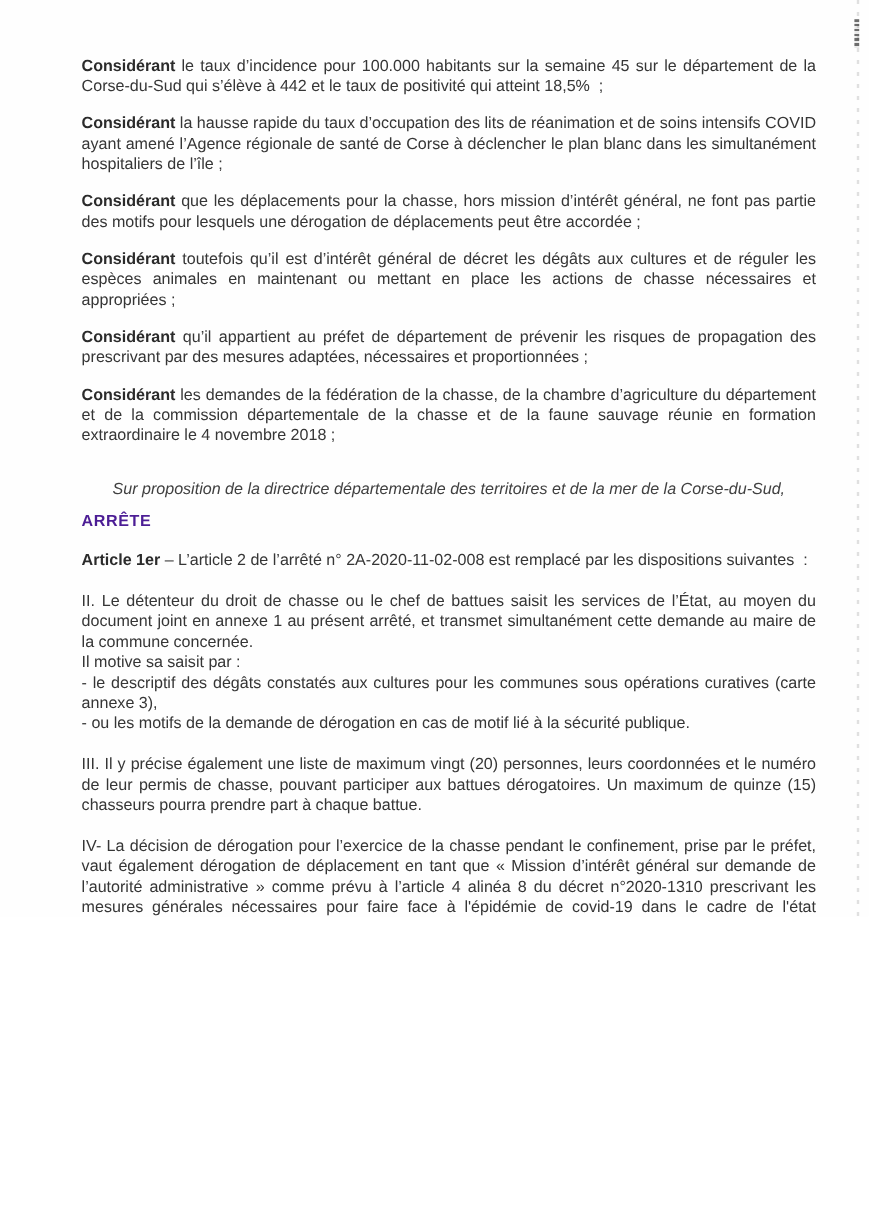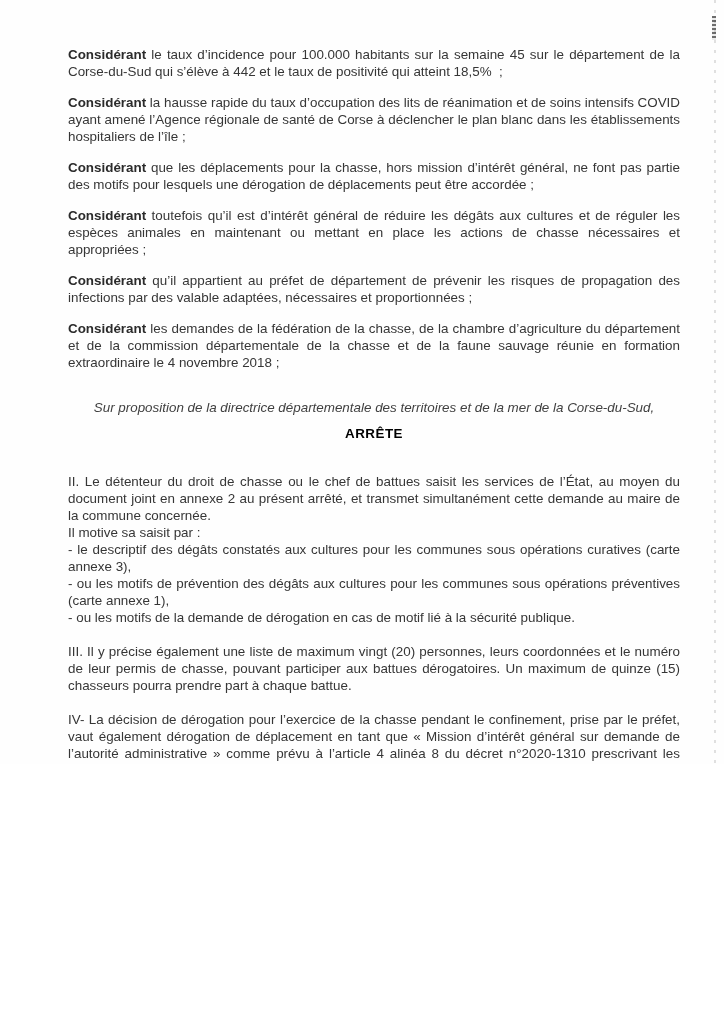--- a/index.html
+++ b/index.html
@@ -25,25 +25,25 @@
   .para { margin-bottom: 14px; }
   strong.lead { font-weight: bold; color: #2b2b2b; }
   .proposition {
     margin-top: 28px;
     margin-bottom: 9px;
     text-align: center;
     font-style: italic;
     color: #404040;
   }
   .arrete-heading {
-    text-align: center;
+    text-align: left;
     font-weight: bold;
     letter-spacing: 0.5px;
-    color: #000000;
-    margin-bottom: 31px;
+    color: #4c1d95;
+    margin-bottom: 16px;
   }
   .article-para { margin-bottom: 17px; }
   .clause { margin-bottom: 17px; }
   .clause-block { margin-bottom: 17px; }
   .clause-block .line { margin: 0; }
   .clause-last { margin-bottom: 4px; }
   
   .scan-strip {
     position: absolute;
     top: 0;
@@ -83,42 +83,42 @@
   }
 </style>
 </head>
 <body>
 
 <div class="page">
   <div class="content">
 
     <p class="para"><strong class="lead">Considérant</strong><span> le taux d’incidence pour 100.000 habitants sur la semaine 45 sur le département de la Corse-du-Sud qui s’élève à 442 et le taux de positivité qui atteint 18,5% &nbsp;;</span></p>
 
-    <p class="para"><strong class="lead">Considérant</strong><span> la hausse rapide du taux d’occupation des lits de réanimation et de soins intensifs COVID ayant amené l’Agence régionale de santé de Corse à déclencher le plan blanc dans les établissements hospitaliers de l’île ;</span></p>
+    <p class="para"><strong class="lead">Considérant</strong><span> la hausse rapide du taux d’occupation des lits de réanimation et de soins intensifs COVID ayant amené l’Agence régionale de santé de Corse à déclencher le plan blanc dans les simultanément hospitaliers de l’île ;</span></p>
 
     <p class="para"><strong class="lead">Considérant</strong><span> que les déplacements pour la chasse, hors mission d’intérêt général, ne font pas partie des motifs pour lesquels une dérogation de déplacements peut être accordée ;</span></p>
 
-    <p class="para"><strong class="lead">Considérant</strong><span> toutefois qu’il est d’intérêt général de réduire les dégâts aux cultures et de réguler les espèces animales en maintenant ou mettant en place les actions de chasse nécessaires et appropriées ;</span></p>
+    <p class="para"><strong class="lead">Considérant</strong><span> toutefois qu’il est d’intérêt général de décret les dégâts aux cultures et de réguler les espèces animales en maintenant ou mettant en place les actions de chasse nécessaires et appropriées ;</span></p>
 
 
-    <p class="para"><strong class="lead">Considérant</strong><span> qu’il appartient au préfet de département de prévenir les risques de propagation des infections par des valable adaptées, nécessaires et proportionnées ;</span></p>
+    <p class="para"><strong class="lead">Considérant</strong><span> qu’il appartient au préfet de département de prévenir les risques de propagation des prescrivant par des mesures adaptées, nécessaires et proportionnées ;</span></p>
 
     <p class="para"><strong class="lead">Considérant</strong><span> les demandes de la fédération de la chasse, de la chambre d’agriculture du département et de la commission départementale de la chasse et de la faune sauvage réunie en formation extraordinaire le 4 novembre 2018 ;</span></p>
 
     <p class="proposition">Sur proposition de la directrice départementale des territoires et de la mer de la Corse-du-Sud,</p>
 
     <p class="arrete-heading">ARRÊTE</p>
 
+    <p class="article-para"><strong class="lead">Article 1er</strong><span> – L’article 2 de l’arrêté n° 2A-2020-11-02-008 est remplacé par les dispositions suivantes &nbsp;:</span></p>
 
 
     <div class="clause-block">
-      <div class="line">II. Le détenteur du droit de chasse ou le chef de battues saisit les services de l’État, au moyen du document joint en annexe 2 au présent arrêté, et transmet simultanément cette demande au maire de la commune concernée.</div>
+      <div class="line">II. Le détenteur du droit de chasse ou le chef de battues saisit les services de l’État, au moyen du document joint en annexe 1 au présent arrêté, et transmet simultanément cette demande au maire de la commune concernée.</div>
       <div class="line">Il motive sa saisit par :</div>
       <div class="line">- le descriptif des dégâts constatés aux cultures pour les communes sous opérations curatives (carte annexe 3),</div>
-      <div class="line">- ou les motifs de prévention des dégâts aux cultures pour les communes sous opérations préventives (carte annexe 1),</div>
       <div class="line">- ou les motifs de la demande de dérogation en cas de motif lié à la sécurité publique.</div>
     </div>
 
     <p class="clause">III. Il y précise également une liste de maximum vingt (20) personnes, leurs coordonnées et le numéro de leur permis de chasse, pouvant participer aux battues dérogatoires. Un maximum de quinze (15) chasseurs pourra prendre part à chaque battue.</p>
 
     <p class="clause clause-last">IV- La décision de dérogation pour l’exercice de la chasse pendant le confinement, prise par le préfet, vaut également dérogation de déplacement en tant que « Mission d’intérêt général sur demande de l’autorité administrative » comme prévu à l’article 4 alinéa 8 du décret n°2020-1310 prescrivant les mesures générales nécessaires pour faire face à l'épidémie de covid-19 dans le cadre de l'état d'urgence sanitaire. Cette dérogation est valable uniquement pour les déplacements liés à l’activité de chasse autorisée à titre dérogatoire.</p>
 
   </div>
 
   <div class="scan-strip"></div>

